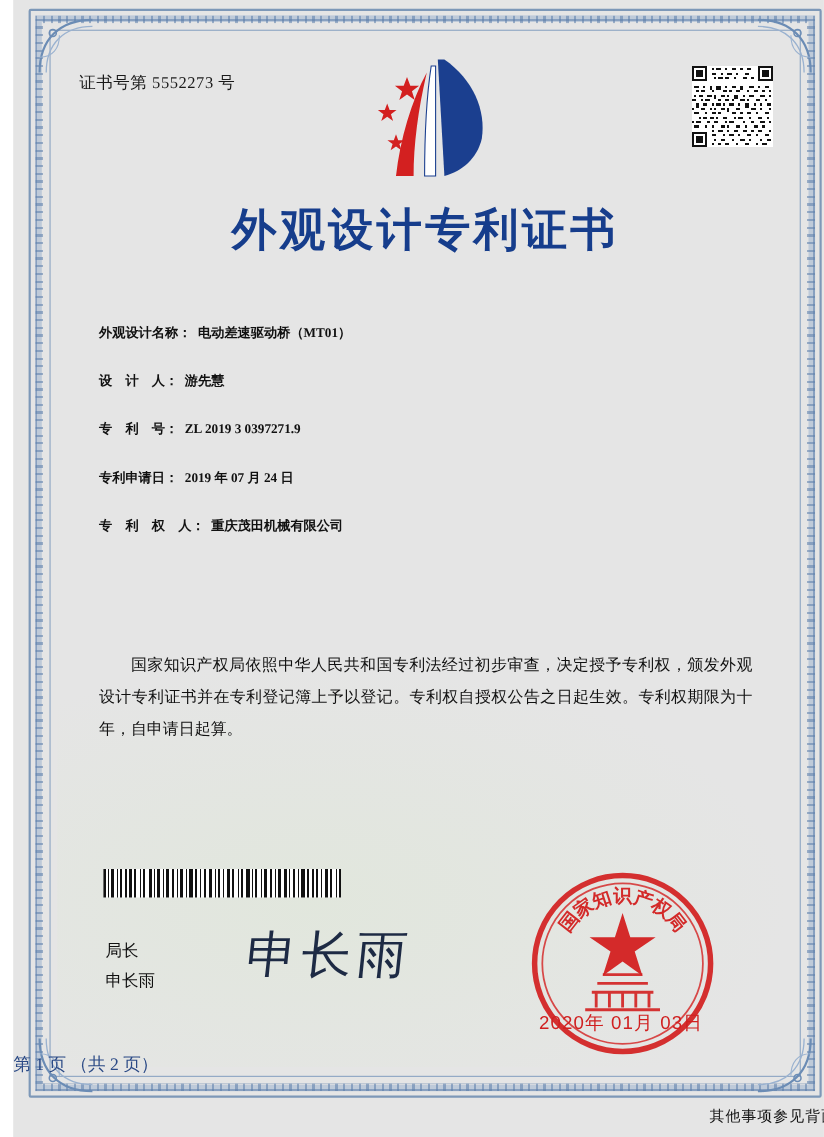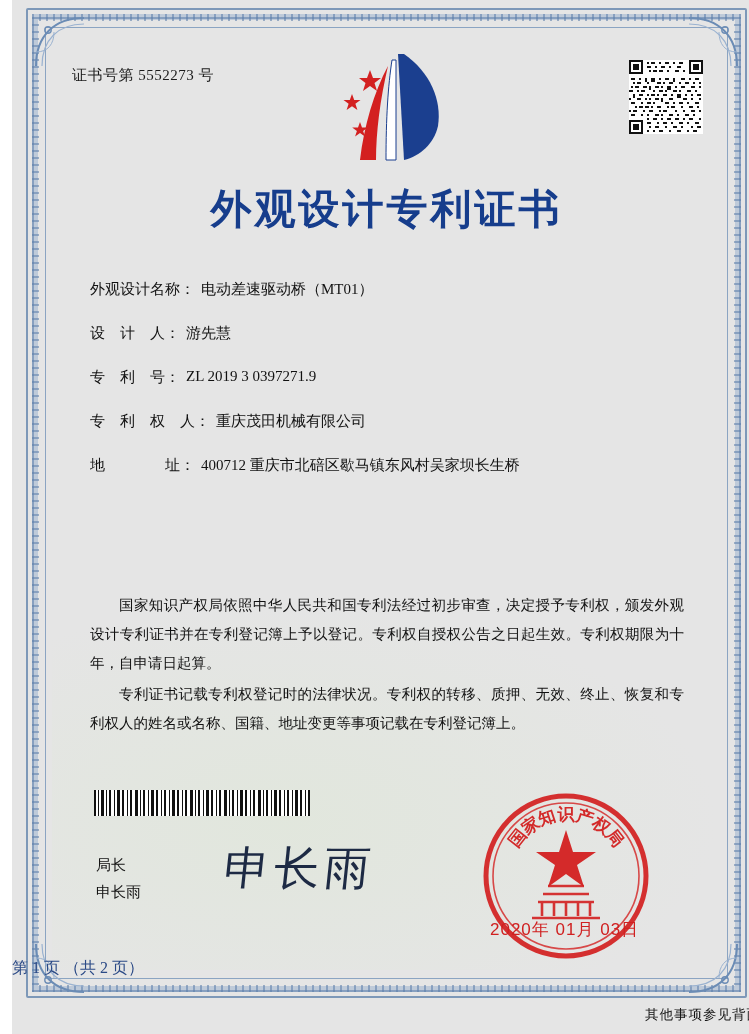--- a/index.html
+++ b/index.html
@@ -127,24 +127,25 @@
   }
 
   
   .fields {
     position: absolute;
     left: 78px; top: 280px;
     width: 600px;
   }
   .field-row {
     display: flex;
-    align-items: flex-start;
+    align-items: center;
     height: 44px;
-    font-size: 15px;
+    font-size: 12px;
     color: #111;
+    font-weight: bold;
   }
   .field-label {
     white-space: pre;
     color: #111;
   }
   .field-value {
     margin-left: 6px;
     color: #111;
   }
   .field-row.two-col .col2 {
@@ -469,32 +470,31 @@
     </div>
     <div class="field-row">
       <span class="field-label">设　计　人：</span>
       <span class="field-value">游先慧</span>
     </div>
     <div class="field-row">
       <span class="field-label">专　利　号：</span>
       <span class="field-value">ZL 2019 3 0397271.9</span>
     </div>
     <div class="field-row">
+      <span class="field-label">专利申请日：</span>
+      <span class="field-value">2019 年 07 月 24 日</span>
+    </div>
+    <div class="field-row">
       <span class="field-label">专　利　权　人：</span>
       <span class="field-value">重庆茂田机械有限公司</span>
     </div>
-    <div class="field-row">
-      <span class="field-label">地　　　　址：</span>
-      <span class="field-value">400712 重庆市北碚区歇马镇东风村吴家坝长生桥</span>
-    </div>
   </div>
 
   <div class="paras">
     <p>国家知识产权局依照中华人民共和国专利法经过初步审查，决定授予专利权，颁发外观设计专利证书并在专利登记簿上予以登记。专利权自授权公告之日起生效。专利权期限为十年，自申请日起算。</p>
-    <p>专利证书记载专利权登记时的法律状况。专利权的转移、质押、无效、终止、恢复和专利权人的姓名或名称、国籍、地址变更等事项记载在专利登记簿上。</p>
   </div>
 
   <div class="barcode">
     <svg width="216" height="26" viewBox="0 0 216 26" shape-rendering="crispEdges">
       <rect width="216" height="26" fill="#ffffff"></rect>
       <g fill="#111111">
         <rect x="0" y="0" width="2" height="26"></rect>
           <rect x="4" y="0" width="1" height="26"></rect>
         <rect x="7" y="0" width="3" height="26"></rect>
           <rect x="12" y="0" width="1" height="26"></rect>

